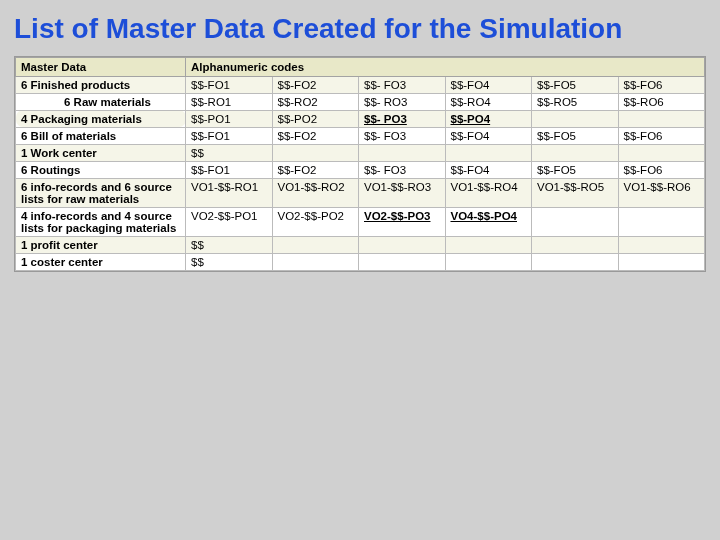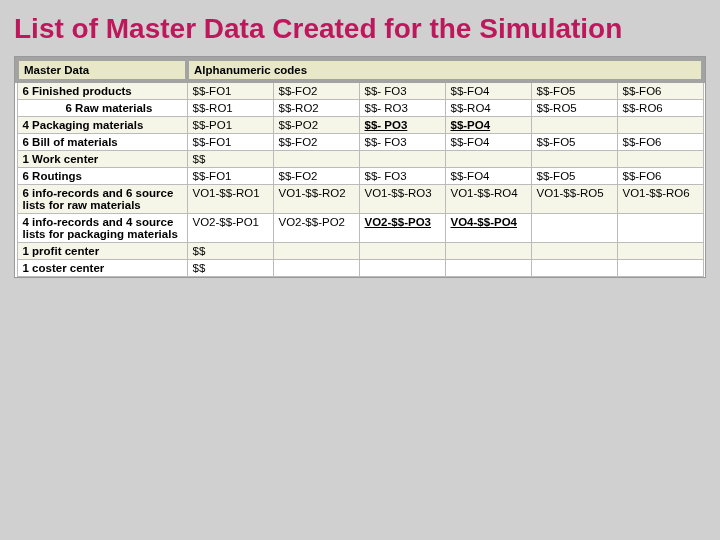--- a/index.html
+++ b/index.html
@@ -12,36 +12,36 @@
     }
     .page {
       width: 720px;
       height: 540px;
       background: #d0d0d0;
       padding: 12px 14px 14px 14px;
     }
     .title {
       font-size: 28px;
       font-weight: bold;
-      color: #be185d;
+      color: #1d4ed8;
       line-height: 1.2;
       margin-bottom: 10px;
     }
     .table-wrapper {
       border: 1px solid #999;
       background: #fff;
     }
     table {
       width: 100%;
       border-collapse: collapse;
       font-size: 11.5px;
     }
     thead tr th {
       background: #e8e8c8;
-      border: 4px solid #a3a3a3;
+      border: 1px solid #a3a3a3;
       padding: 3px 5px;
       text-align: left;
       font-weight: bold;
     }
     tbody tr td {
       border: 1px solid #bbb;
       padding: 2px 5px;
       vertical-align: top;
     }
     tbody tr:nth-child(odd) {
@@ -77,21 +77,21 @@
           <tr>
             <td style="font-weight: bold; padding-left: 48px;">6 Raw materials</td>
             <td>$$-RO1</td>
             <td>$$-RO2</td>
             <td>$$- RO3</td>
             <td>$$-RO4</td>
             <td>$$-RO5</td>
             <td>$$-RO6</td>
           </tr>
           <tr>
-            <td style="font-weight: bold;">4 Packaging materials</td>
+            <td style="font-weight: bold; border-radius: 7px;">4 Packaging materials</td>
             <td>$$-PO1</td>
             <td>$$-PO2</td>
             <td style="font-weight: bold; text-decoration: underline;">$$- PO3</td>
             <td style="font-weight: bold; text-decoration: underline;">$$-PO4</td>
             <td></td>
             <td></td>
           </tr>
           <tr>
             <td style="font-weight: bold;">6 Bill of materials</td>
             <td>$$-FO1</td>

